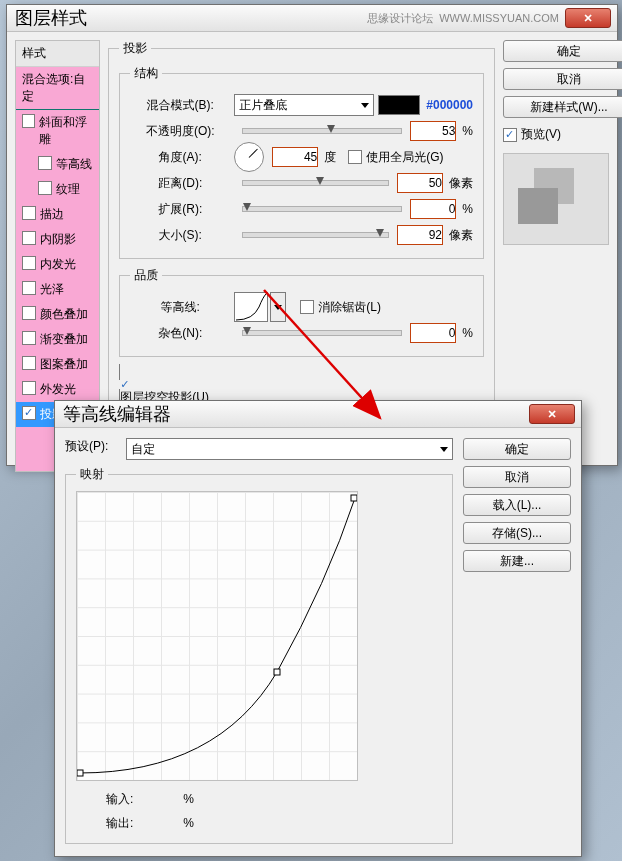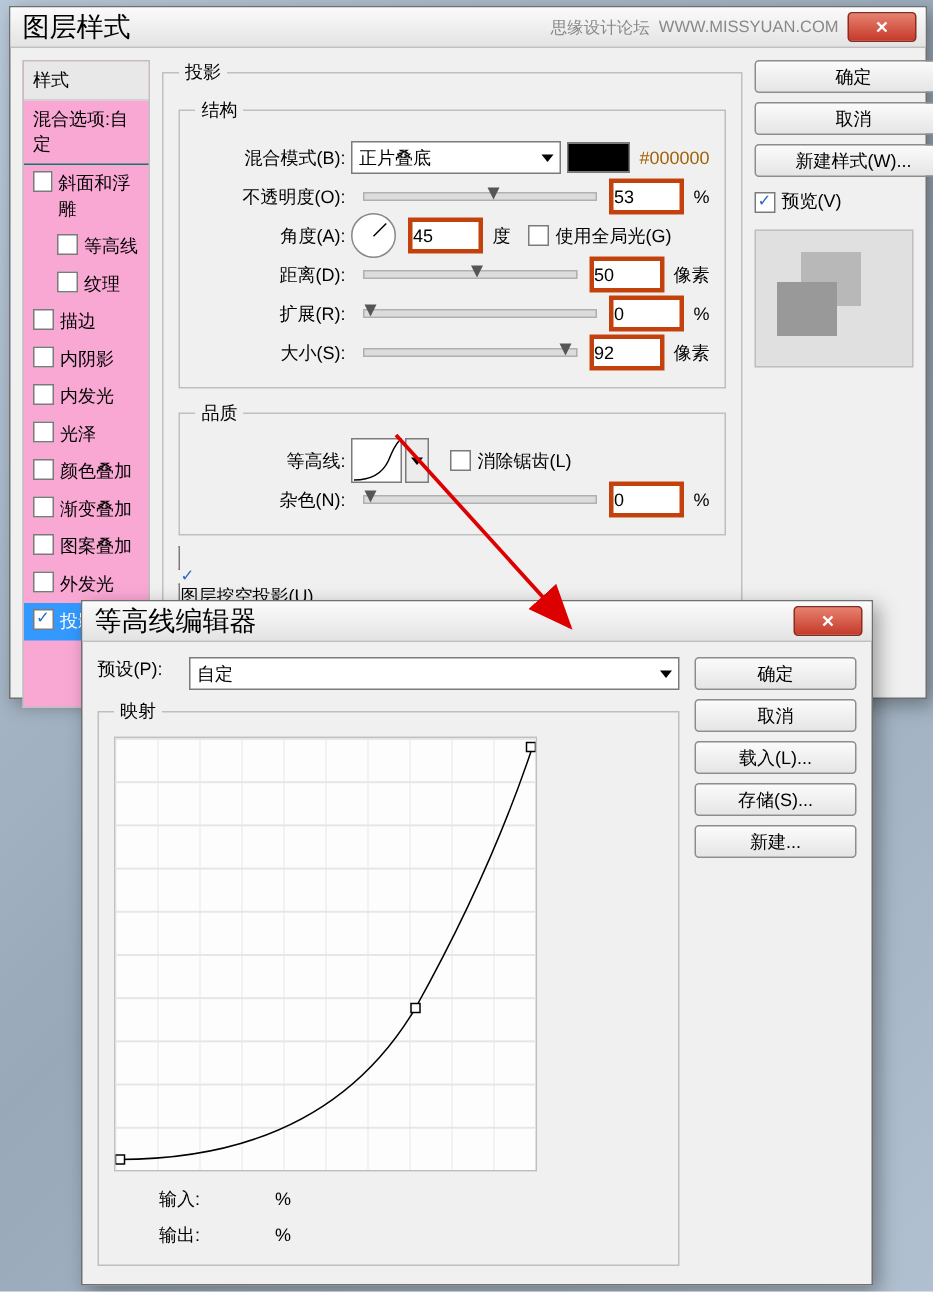--- a/index.html
+++ b/index.html
@@ -16,27 +16,27 @@
 .item{display:flex;align-items:flex-start;padding:4px 6px;gap:4px}
 .item.i1{padding-left:22px}
 .chk{width:12px;height:12px;border:1px solid #7b7b7b;background:#fff}
 .chk.on{background:#fff}
 .chk.on:after{content:"✓";display:block;color:#2a6cc0;font-size:11px;line-height:10px;margin-left:1px}
 .item.sel{background:#3399ff;color:#fff}
 .center{flex:1;padding:0 8px}
 fieldset{border:1px solid #bfbfbf;margin:0 0 8px 0;padding:8px 10px}
 legend{padding:0 4px}
 .row{display:flex;align-items:center;margin:4px 0;height:22px}
-.lbl{width:100px;text-align:right;padding-right:4px}
-.val{width:44px;height:18px;border:3px solid #c2410c;background:#fff;text-align:left;line-height:18px}
+.lbl{width:100px;text-align:center;padding-right:4px}
+.val{width:44px;height:18px;border:1px solid #c2410c;background:#fff;text-align:right;line-height:18px}
 .pct{margin-left:6px}
 .combo{width:130px;height:20px;border:1px solid #7b7b7b;background:#fff;display:flex;align-items:center;padding:0 4px;justify-content:space-between}
 .dd{width:0;height:0;border-left:4px solid transparent;border-right:4px solid transparent;border-top:5px solid #000}
 .swatch{width:40px;height:18px;background:#000;border:1px solid #7b7b7b;margin-left:4px}
-.hex{color:#a16207;font-weight:normal;margin-left:6px}
+.hex{color:#1d4ed8;font-weight:bold;margin-left:6px}
 .slider{flex:1;height:4px;background:#dcdcdc;border:1px solid #b0b0b0;position:relative;margin:0 8px}
 .slider:after{content:"";position:absolute;top:-4px;width:0;height:0;border-left:4px solid transparent;border-right:4px solid transparent;border-top:8px solid #555}
 .s53:after{left:53%}.s50:after{left:50%}.s0:after{left:0}.s92:after{left:92%}
 .angle{width:28px;height:28px;border:1px solid #888;border-radius:50%;background:#fff;position:relative;margin-right:8px}
 .angle:after{content:"";position:absolute;left:50%;top:50%;width:12px;height:1px;background:#000;transform-origin:left;transform:rotate(-45deg)}
 .contour{width:32px;height:28px;border:1px solid #7b7b7b;background:#fff;position:relative;margin-right:2px}
 .contour svg{position:absolute;inset:0}
 .cdd{width:14px;height:28px;border:1px solid #7b7b7b;background:#ececec;display:flex;align-items:center;justify-content:center}
 .btn{height:20px;border:1px solid #8d8d8d;background:linear-gradient(#fbfbfb,#e5e5e5);border-radius:3px;padding:0 12px;display:inline-flex;align-items:center;justify-content:center;min-width:80px}
 .right{width:108px;display:flex;flex-direction:column;gap:6px;align-items:stretch}

